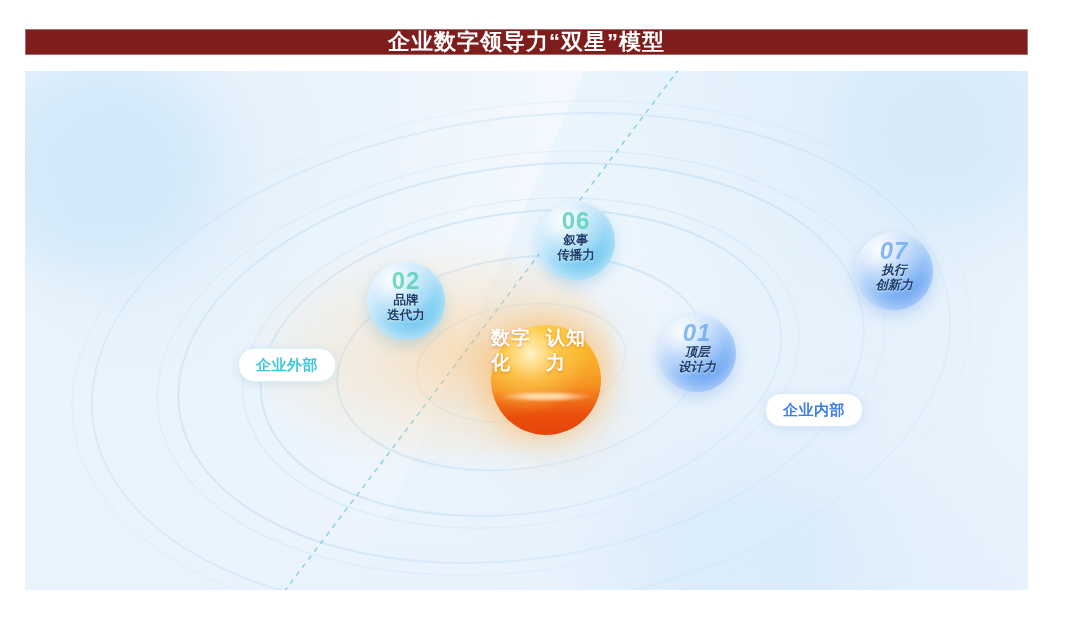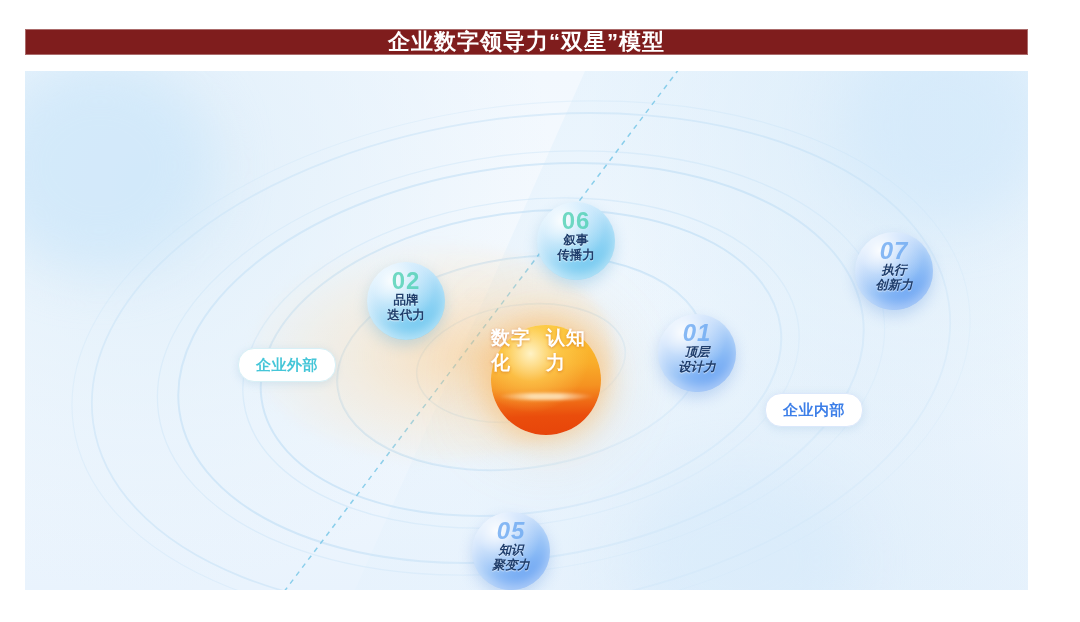--- a/index.html
+++ b/index.html
@@ -202,27 +202,20 @@
 
 
       <div class="node cyan" id="node-04">
         <div class="node-num">02</div>
         <div class="node-text">
           <div>品牌</div>
           <div>迭代力</div>
         </div>
       </div>
 
-      <div class="node blue" id="node-05">
-        <div class="node-num">05</div>
-        <div class="node-text">
-          <div>知识</div>
-          <div>聚变力</div>
-        </div>
-      </div>
 
       <div class="node cyan" id="node-06">
         <div class="node-num">06</div>
         <div class="node-text">
           <div>叙事</div>
           <div>传播力</div>
         </div>
       </div>
 
       <div class="node blue" id="node-07">

